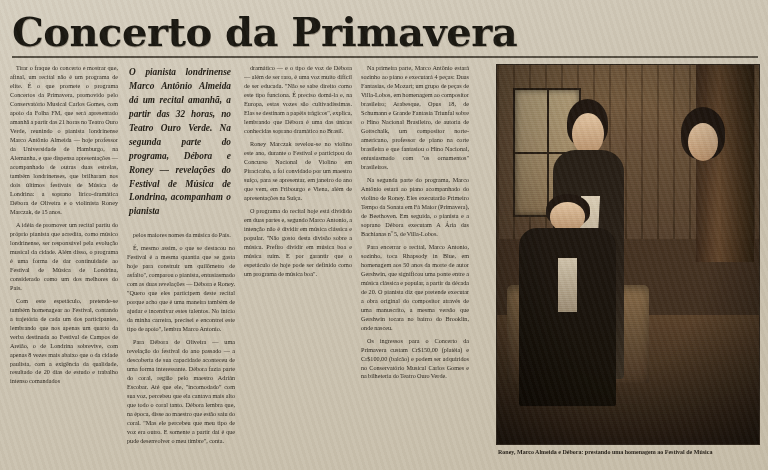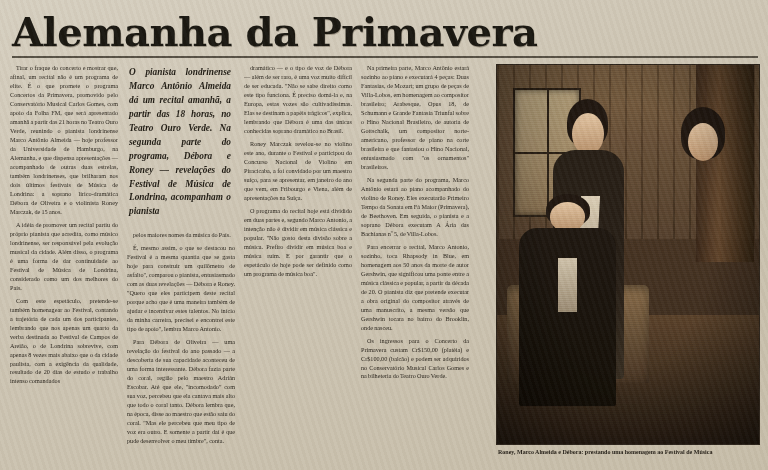--- a/index.html
+++ b/index.html
@@ -235,36 +235,36 @@
     background:
       repeating-linear-gradient(73deg, rgba(120,100,70,0.05) 0 3px, rgba(255,250,235,0.05) 3px 6px);
     opacity: 0.7;
   }
 </style>
 </head>
 <body>
 
 <div class="page">
 
-  <h1 class="headline">Alemanha da Primavera</h1>
+  <h1 class="headline">Concerto da Primavera</h1>
   <div class="rule"></div>
 
   <div class="body-area">
 
     <div class="text-block">
 
       <div class="col lead">
         <p>Tirar o fraque do concerto e mostrar que, afinal, um recital não é um programa de elite. É o que promete o programa Concertos da Primavera, promovido pelo Conservatório Musical Carlos Gomes, com apoio da Folha FM, que será apresentado amanhã a partir das 21 horas no Teatro Ouro Verde, reunindo o pianista londrinense Marco Antônio Almeida — hoje professor da Universidade de Hamburgo, na Alemanha, e que dispensa apresentações — acompanhado de outras duas estrelas, também londrinenses, que brilharam nos dois últimos festivais de Música de Londrina: a soprano lírico-dramática Débora de Oliveira e o violinista Roney Marczak, de 15 anos.</p>
         <p>A idéia de promover um recital partiu do próprio pianista que acredita, como músico londrinense, ser responsável pela evolução musical da cidade. Além disso, o programa é uma forma de dar continuidade ao Festival de Música de Londrina, considerado como um dos melhores do País.</p>
         <p>Com este espetáculo, pretende-se também homenagear ao Festival, contando a trajetória de cada um dos participantes, lembrando que nos apenas um quarto da verba destinada ao Festival de Campos de Areião, o de Londrina sobrevive, com apenas 8 vezes mais abaixo que o da cidade paulista, com a exigência da qualidade, resultado de 20 dias de estudo e trabalho intenso comandados</p>
       </div>
 
       <div class="col two">
         <div class="standfirst">
-          <p>O pianista londrinense Marco Antônio Almeida dá um recital amanhã, a partir das 18 horas, no Teatro Ouro Verde. Na segunda parte do programa, Débora e Roney — revelações do Festival de Música de Londrina, acompanham o pianista</p>
+          <p>O pianista londrinense Marco Antônio Almeida dá um recital amanhã, a partir das 32 horas, no Teatro Ouro Verde. Na segunda parte do programa, Débora e Roney — revelações do Festival de Música de Londrina, acompanham o pianista</p>
         </div>
         <p>pelos maiores nomes da música do País.</p>
         <p>É, mesmo assim, o que se destacou no Festival é a mesma quantia que se gasta hoje para construir um quilômetro de asfalto", comparou o pianista, entusiasmado com as duas revelações — Débora e Roney. "Quero que eles participem deste recital porque acho que é uma maneira também de ajudar e incentivar estes talentos. No início da minha carreira, precisei e encontrei este tipo de apoio", lembra Marco Antonio.</p>
         <p>Para Débora de Oliveira — uma revelação do festival do ano passado — a descoberta de sua capacidade aconteceu de uma forma interessante. Débora fazia parte do coral, região pelo maestro Adrián Escobar. Até que ele, "incomodado" com sua voz, percebeu que ela cantava mais alto que todo o coral tanto. Débora lembra que, na época, disse ao maestro que estão saiu do coral. "Mas ele percebeu que meu tipo de voz era outro. E somente a partir daí é que pude desenvolver o meu timbre", conta.</p>
       </div>
 
       <div class="col three">
         <p>dramático — e o tipo de voz de Débora — além de ser raro, é uma voz muito difícil de ser educada. "Não se sabe direito como este tipo funciona. É preciso domá-la e, na Europa, estas vozes são cultivadíssimas. Elas se destinam a papéis trágicos", explica, lembrando que Débora é uma das únicas conhecidas soprano dramático no Brasil.</p>
         <p>Roney Marczak revelou-se no violino este ano, durante o Festival e participou do Concurso Nacional de Violino em Piracicaba, a foi convidado por um maestro suíço, para se apresentar, em janeiro do ano que vem, em Fribourgo e Viena, além de apresentações na Suíça.</p>
         <p>O programa do recital hoje está dividido em duas partes e, segundo Marco Antonio, a intenção não é dividir em música clássica e popular. "Não gosto desta divisão sobre a música. Prefiro dividir em música boa e música ruim. E por garantir que o espetáculo de hoje pode ser definido como um programa de música boa".</p>

